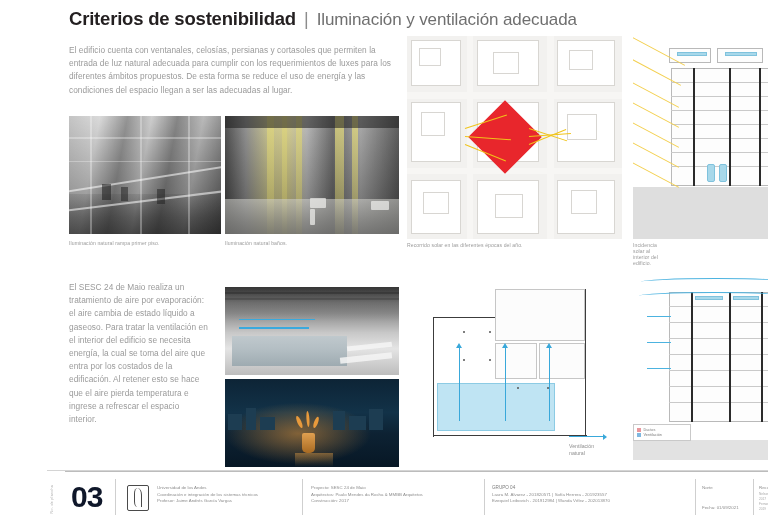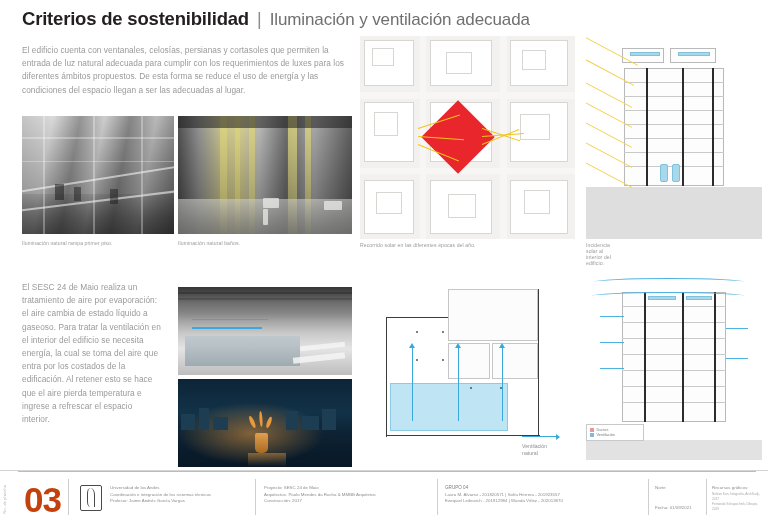--- a/index.html
+++ b/index.html
@@ -2,21 +2,21 @@
 <html><head>
 <meta charset="utf-8">
 <style>
   * { box-sizing: border-box; margin: 0; padding: 0; }
   html, body {
     width: 768px; height: 522px;
     font-family: "Liberation Sans", sans-serif;
     background: #ffffff;
     overflow: hidden;
   }
-  .board { position: relative; width: 616px; height: 522px; background:#fff; }
+  .board { position: relative; width: 616px; height: 522px; background:#fff;margin-left:47px; }
 
   
   .header {
     position: absolute; left: 22px; top: 8px; right: 20px; height: 26px;
     display: flex; align-items: baseline; gap: 6px;
   }
   .title-main { font-size: 18.5px; font-weight: bold; color: #231f20; letter-spacing: -0.2px; }
   .title-sep { font-size: 18px; color: #8c8c8c; font-weight: 300; padding: 0 2px; }
   .title-sub { font-size: 17px; color: #6f6f6f; font-weight: 400; letter-spacing: -0.1px; }
 
@@ -173,21 +173,21 @@
   .foot-rule { position:absolute; left:18px; right:12px; top:0; height:1px; background:#bcbcbc; }
   .vdiv { position:absolute; top:8px; width:1px; height:36px; background:#cfcfcf; }
 
   .plancha-label {
     position:absolute; left:3px; top:14px;
     writing-mode: vertical-rl; transform: rotate(180deg);
     font-size:3.6px; color:#a9a9a9; letter-spacing:0.3px;
   }
   .sheet-num {
     position:absolute; left:24px; top:9px;
-    font-size:35px; font-weight:bold; color:#c2410c; letter-spacing:-1px;
+    font-size:30px; font-weight:bold; color:#0f172a; letter-spacing:-1px;
   }
   .uni-logo {
     position:absolute; left:80px; top:14px; width:22px; height:26px;
     border:1.6px solid #4a4a4a; border-radius:2px;
   }
   .uni-logo::after {
     content:""; position:absolute; left:6px; top:2px; width:6px; height:19px;
     border-left:1.4px solid #4a4a4a; border-top-left-radius:60% 40%;
     border-bottom-left-radius:60% 40%; border-right:1.4px solid #4a4a4a;
     border-top-right-radius:80% 50%;

